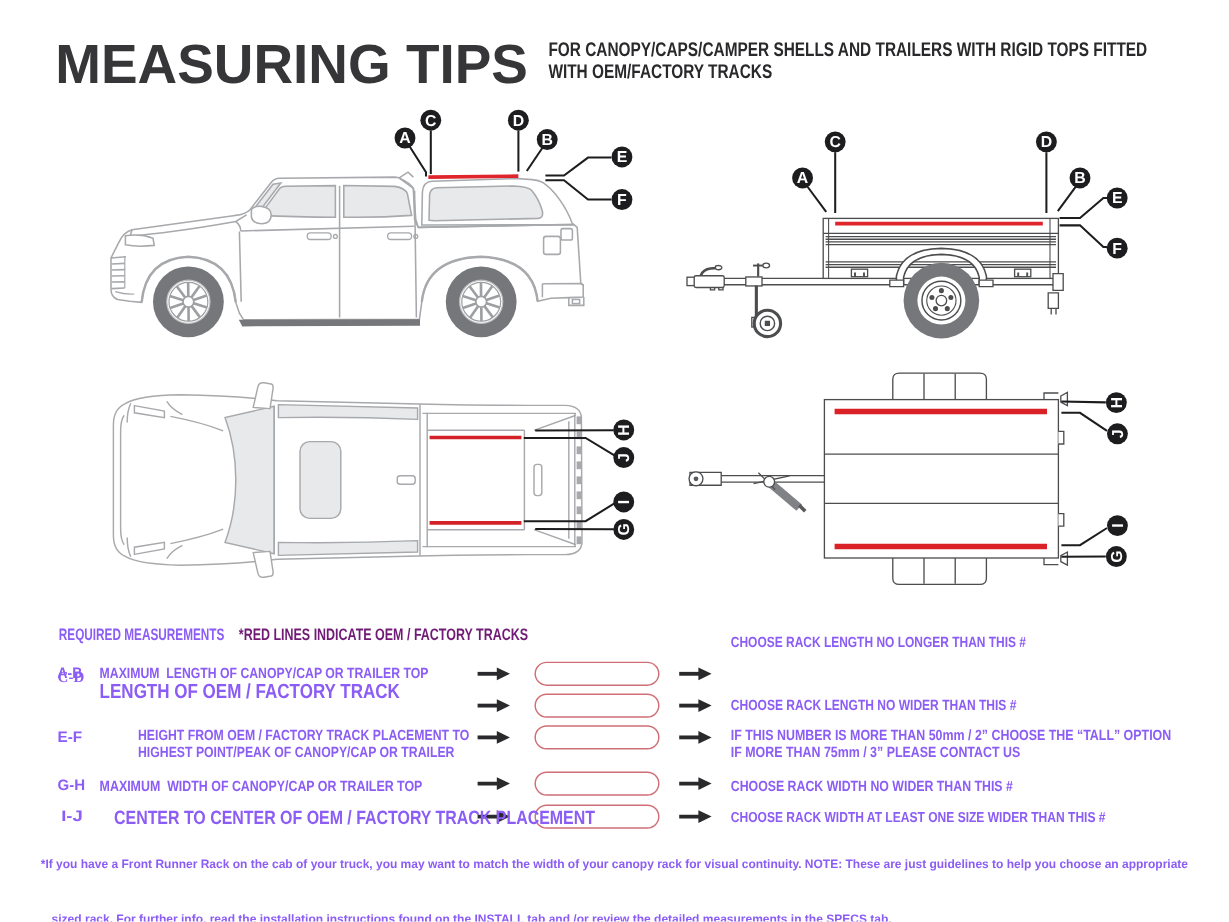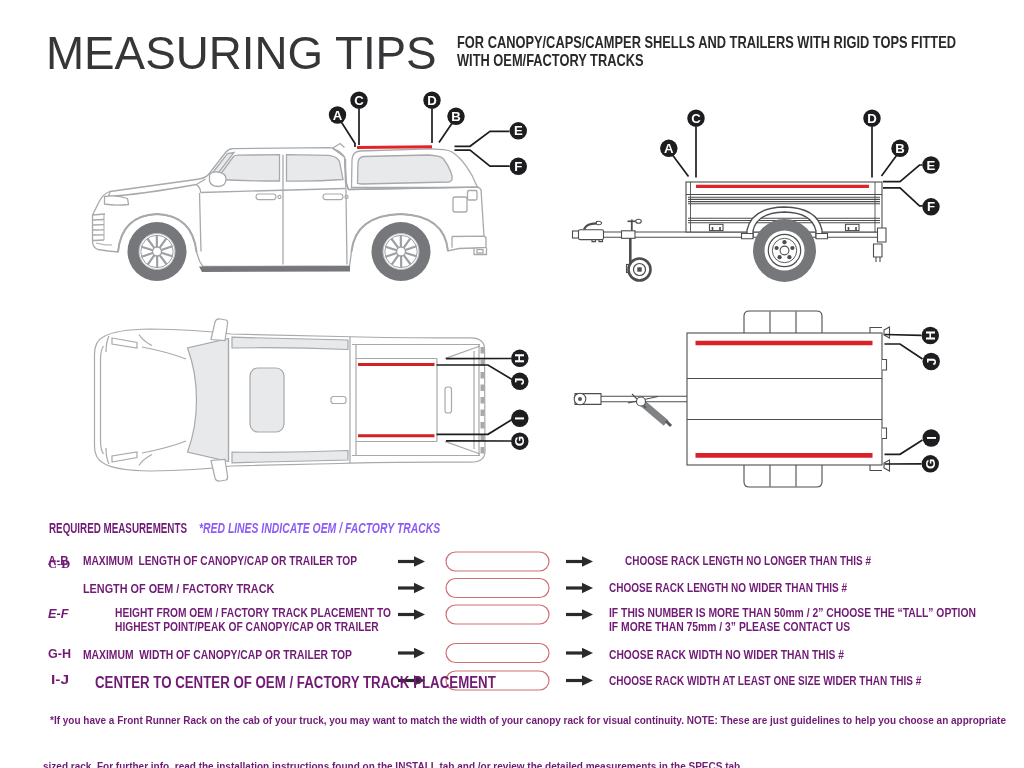--- a/index.html
+++ b/index.html
@@ -1,23 +1,23 @@
 <!DOCTYPE html>
 <html><head>
 <meta charset="utf-8">
 <style>
   html,body{margin:0;padding:0;}
   body{width:1024px;height:768px;background:#fff;position:relative;overflow:hidden;
        font-family:"Liberation Sans", sans-serif;}
   .abs{position:absolute;}
   .cond{transform-origin:0 0;display:inline-block;white-space:nowrap;}
-  #title{left:46px;top:25.6px;font-size:46px;font-weight:normal;color:#363639;}
+  #title{left:46px;top:25.6px;font-size:46px;font-weight:bold;color:#363639;}
   #subtitle{left:456.5px;top:32.6px;font-size:16.5px;font-weight:bold;color:#29292b;line-height:18.3px;}
-  .tbl{font-weight:bold;color:#701a75;}
-  .red{color:#8b5cf6;font-style:italic;}
+  .tbl{font-weight:bold;color:#8b5cf6;}
+  .red{color:#701a75;}
 </style>
 </head>
 <body>
 <div class="abs" id="title"><span class="cond" style="transform: scaleX(0.994557);">MEASURING TIPS</span></div>
 <div class="abs" id="subtitle"><span class="cond" style="transform: scaleX(0.777637);">FOR CANOPY/CAPS/CAMPER SHELLS AND TRAILERS WITH RIGID TOPS FITTED<br>WITH OEM/FACTORY TRACKS</span></div>
 
 <svg class="abs" style="left:0;top:0" width="1024" height="768" viewBox="0 0 1024 768" fill="none">
 
   <g id="truck-side" stroke="#a7a9ac" stroke-width="1.3" fill="none">
 
@@ -330,28 +330,28 @@
     <rect x="446" y="643.5" width="103" height="19" rx="9.5"></rect>
     <rect x="446" y="671" width="103" height="19" rx="9.5"></rect>
   </g>
 </svg>
 <div class="abs tbl" style="left:49px;top:521px;font-size:13.8px;"><span class="cond" style="transform: scaleX(0.711512);">REQUIRED MEASUREMENTS</span></div>
 <div class="abs tbl red" style="left:198.5px;top:521px;font-size:13.8px;"><span class="cond" style="transform: scaleX(0.753309);">*RED LINES INDICATE OEM / FACTORY TRACKS</span></div>
 
 <div class="abs tbl" style="left:48px;top:553.5px;font-size:12.6px;"><span class="cond" style="transform: scaleX(0.915562);">A-B</span></div>
 <div class="abs tbl" style="left:83px;top:554px;font-size:12.3px;"><span class="cond" style="transform: scaleX(0.829792);">MAXIMUM&nbsp; LENGTH OF CANOPY/CAP OR TRAILER TOP</span></div>
 <div class="abs tbl" style="left:48px;top:556px;font-size:13px;font-family:Liberation Serif, serif;"><span class="cond" style="transform: scaleX(0.960223);">C-D</span></div>
-<div class="abs tbl" style="left:83px;top:581px;font-size:13px;"><span class="cond" style="transform: scaleX(0.833981);">LENGTH OF OEM / FACTORY TRACK</span></div>
-<div class="abs tbl" style="left:48px;top:606.5px;font-size:12.6px;"><span class="cond" style="transform: scaleX(1.01001); font-style: italic;">E-F</span></div>
+<div class="abs tbl" style="left:83px;top:567px;font-size:17px;"><span class="cond" style="transform: scaleX(0.833981);">LENGTH OF OEM / FACTORY TRACK</span></div>
+<div class="abs tbl" style="left:48px;top:606.5px;font-size:12.6px;"><span class="cond" style="transform: scaleX(1.01001);">E-F</span></div>
 <div class="abs tbl" style="left:83px;top:607px;font-size:12.3px;line-height:13.7px;margin-left:32px;"><span class="cond" style="transform: scaleX(0.8307);">HEIGHT FROM OEM / FACTORY TRACK PLACEMENT TO<br>HIGHEST POINT/PEAK OF CANOPY/CAP OR TRAILER</span></div>
 <div class="abs tbl" style="left:48px;top:647px;font-size:12.6px;"><span class="cond" style="transform: scaleX(0.99594);">G-H</span></div>
 <div class="abs tbl" style="left:83px;top:647.5px;font-size:12.3px;"><span class="cond" style="transform: scaleX(0.840748);">MAXIMUM&nbsp; WIDTH OF CANOPY/CAP OR TRAILER TOP</span></div>
 <div class="abs tbl" style="left:51px;top:673px;font-size:12.6px;"><span class="cond" style="transform: scaleX(1.22423);">I-J</span></div>
 <div class="abs tbl" style="left:95px;top:673.5px;font-size:16px;"><span class="cond" style="transform: scaleX(0.829734);">CENTER TO CENTER OF OEM / FACTORY TRACK PLACEMENT</span></div>
 
-<div class="abs tbl" style="left:609px;top:554px;font-size:12.3px;margin-left:16px;"><span class="cond" style="transform: scaleX(0.810961);">CHOOSE RACK LENGTH NO LONGER THAN THIS #</span></div>
+<div class="abs tbl" style="left:609px;top:528px;font-size:12.3px;"><span class="cond" style="transform: scaleX(0.810961);">CHOOSE RACK LENGTH NO LONGER THAN THIS #</span></div>
 <div class="abs tbl" style="left:609px;top:580.5px;font-size:12.3px;text-align:right;"><span class="cond" style="transform: scaleX(0.815854);">CHOOSE RACK LENGTH NO WIDER THAN THIS #</span></div>
 <div class="abs tbl" style="left:609px;top:607px;font-size:12.3px;line-height:13.7px;"><span class="cond" style="transform: scaleX(0.84108);">IF THIS NUMBER IS MORE THAN 50mm / 2” CHOOSE THE “TALL” OPTION<br>IF MORE THAN 75mm / 3” PLEASE CONTACT US</span></div>
 <div class="abs tbl" style="left:609px;top:647.5px;font-size:12.3px;"><span class="cond" style="transform: scaleX(0.834906);">CHOOSE RACK WIDTH NO WIDER THAN THIS #</span></div>
 <div class="abs tbl" style="left:609px;top:673.5px;font-size:12px;"><span class="cond" style="transform: scaleX(0.83643);">CHOOSE RACK WIDTH AT LEAST ONE SIZE WIDER THAN THIS #</span></div>
 
-<div class="abs tbl" style="left:34px;top:715.2px;font-size:10.2px;margin-left:16px;"><span class="cond" style="transform: scaleX(0.980937);">*If you have a Front Runner Rack on the cab of your truck, you may want to match the width of your canopy rack for visual continuity. NOTE: These are just guidelines to help you choose an appropriate</span></div>
+<div class="abs tbl" style="left:34px;top:715.2px;font-size:10.2px;"><span class="cond" style="transform: scaleX(0.980937);">*If you have a Front Runner Rack on the cab of your truck, you may want to match the width of your canopy rack for visual continuity. NOTE: These are just guidelines to help you choose an appropriate</span></div>
 <div class="abs tbl" style="left:43.2px;top:728.6px;font-size:10.2px;margin-top:32px;"><span class="cond" style="transform: scaleX(0.981939);">sized rack. For further info, read the installation instructions found on the INSTALL tab and /or review the detailed measurements in the SPECS tab.</span></div>
 
 </body></html>

